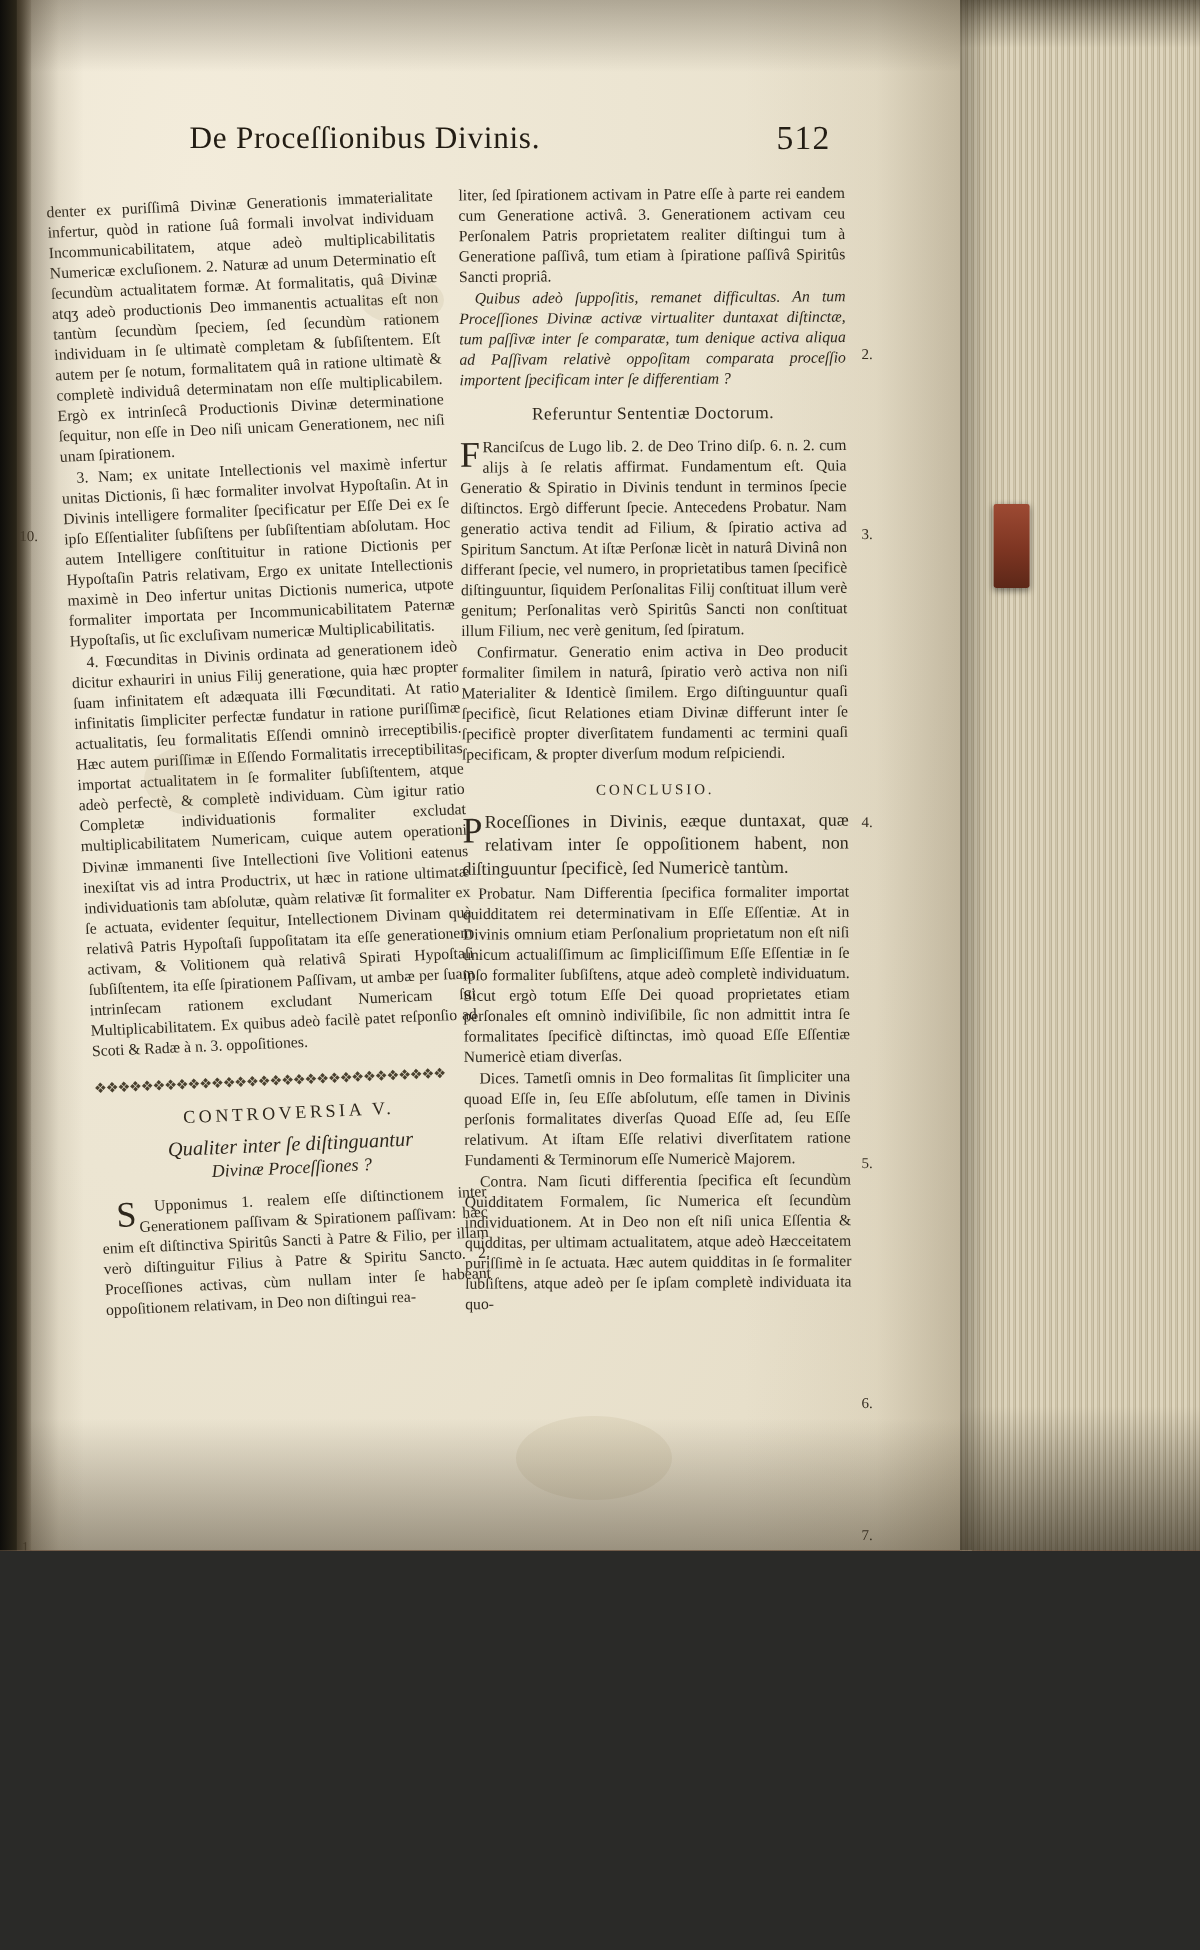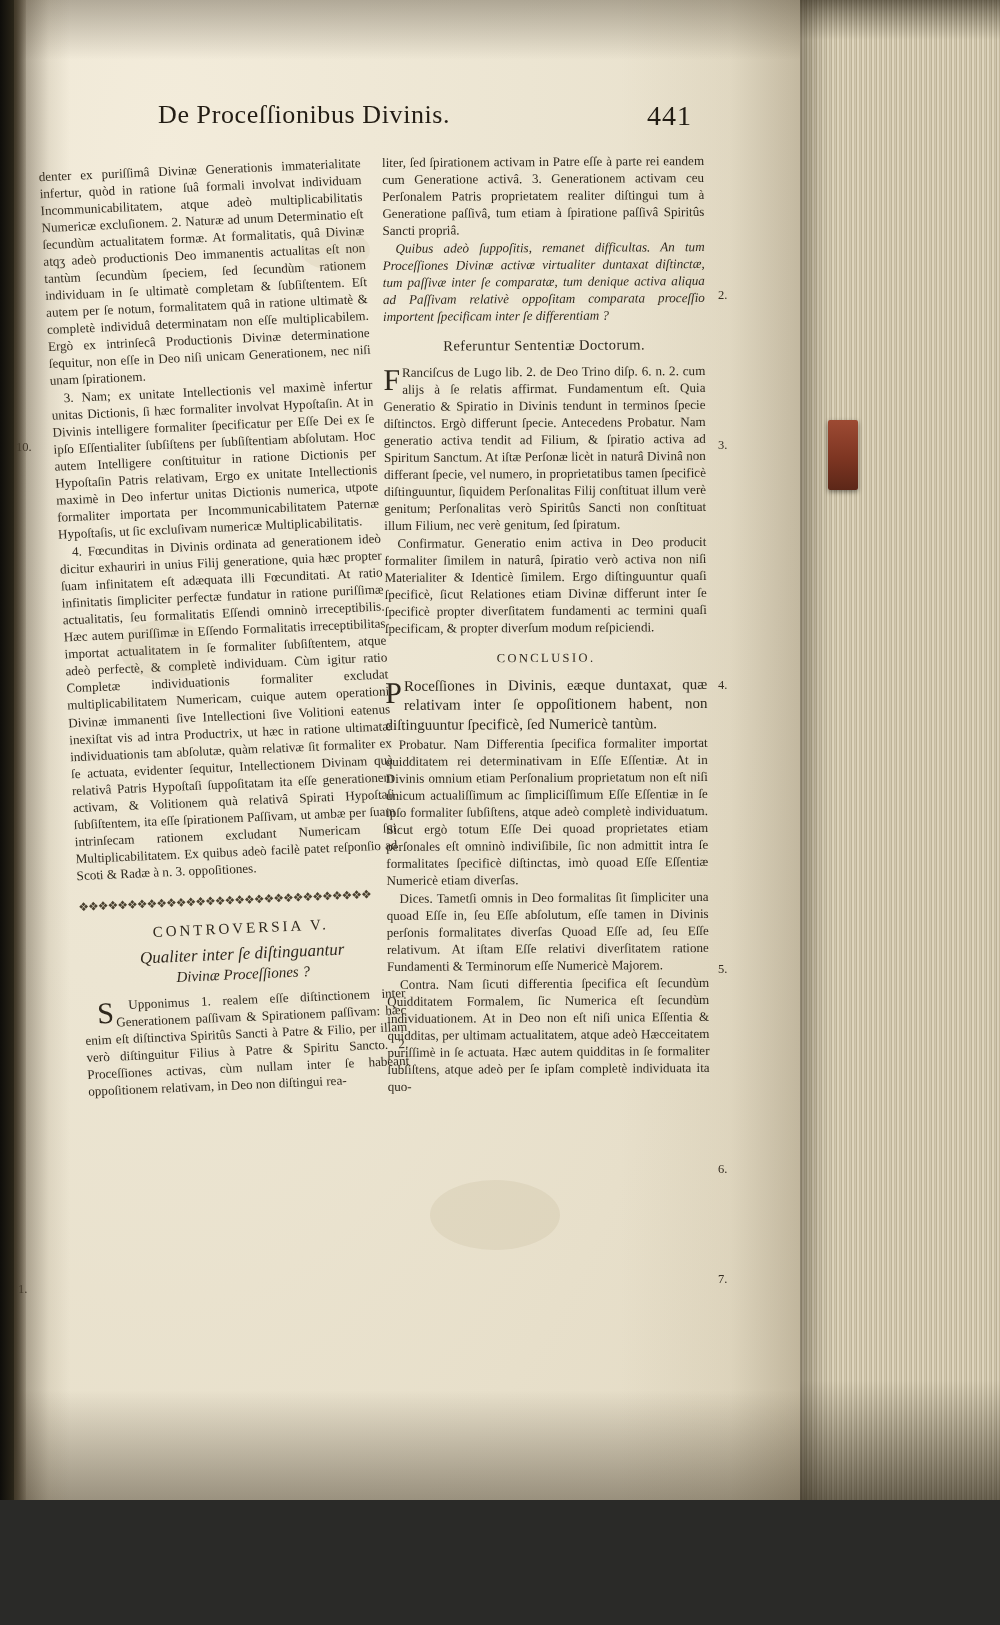--- a/index.html
+++ b/index.html
@@ -3,21 +3,21 @@
 <meta charset="utf-8">
 <style>
   html, body {
     margin: 0;
     padding: 0;
     background: #2a2a28;
   }
   .page {
     position: relative;
     width: 1000px;
-    height: 1500px;
+    height: 1292px;
     overflow: hidden;
     background: #f97316;
     font-family: "Liberation Serif", serif;
   }
 
   
   .paper {
     position: absolute;
     left: 0; top: 0;
     width: 810px; height: 1625px;
@@ -224,21 +224,21 @@
 
 <div class="page">
 
   <div class="paper"></div>
   <div class="page-curve"></div>
 
   <div class="content">
 
     <div class="header">
       <span class="header-title">De Proceſſionibus Divinis.</span>
-      <span class="header-folio">441</span>
+      <span class="header-folio">512</span>
     </div>
 
     <div class="columns">
 
       <div class="col col-left">
         <p class="noindent">denter ex puriſſimâ Divinæ Generationis immaterialitate infertur, quòd in ratione ſuâ formali involvat individuam Incommunicabilitatem, atque adeò multiplicabilitatis Numericæ excluſionem. 2. Naturæ ad unum Determinatio eſt ſecundùm actualitatem formæ. At formalitatis, quâ Divinæ atqʒ adeò productionis Deo immanentis actualitas eſt non tantùm ſecundùm ſpeciem, ſed ſecundùm rationem individuam in ſe ultimatè completam &amp; ſubſiſtentem. Eſt autem per ſe notum, formalitatem quâ in ratione ultimatè &amp; completè individuâ determinatam non eſſe multiplicabilem. Ergò ex intrinſecâ Productionis Divinæ determinatione ſequitur, non eſſe in Deo niſi unicam Generationem, nec niſi unam ſpirationem.</p>
         <p>3. Nam; ex unitate Intellectionis vel maximè infertur unitas Dictionis, ſi hæc formaliter involvat Hypoſtaſin. At in Divinis intelligere formaliter ſpecificatur per Eſſe Dei ex ſe ipſo Eſſentialiter ſubſiſtens per ſubſiſtentiam abſolutam. Hoc autem Intelligere conſtituitur in ratione Dictionis per Hypoſtaſin Patris relativam, Ergo ex unitate Intellectionis maximè in Deo infertur unitas Dictionis numerica, utpote formaliter importata per Incommunicabilitatem Paternæ Hypoſtaſis, ut ſic excluſivam numericæ Multiplicabilitatis.</p>
         <p>4. Fœcunditas in Divinis ordinata ad generationem ideò dicitur exhauriri in unius Filij generatione, quia hæc propter ſuam infinitatem eſt adæquata illi Fœcunditati. At ratio infinitatis ſimpliciter perfectæ fundatur in ratione puriſſimæ actualitatis, ſeu formalitatis Eſſendi omninò irreceptibilis. Hæc autem puriſſimæ in Eſſendo Formalitatis irreceptibilitas importat actualitatem in ſe formaliter ſubſiſtentem, atque adeò perfectè, &amp; completè individuam. Cùm igitur ratio Completæ individuationis formaliter excludat multiplicabilitatem Numericam, cuique autem operationi Divinæ immanenti ſive Intellectioni ſive Volitioni eatenus inexiſtat vis ad intra Productrix, ut hæc in ratione ultimatæ individuationis tam abſolutæ, quàm relativæ ſit formaliter ex ſe actuata, evidenter ſequitur, Intellectionem Divinam quà relativâ Patris Hypoſtaſi ſuppoſitatam ita eſſe generationem activam, &amp; Volitionem quà relativâ Spirati Hypoſtaſi ſubſiſtentem, ita eſſe ſpirationem Paſſivam, ut ambæ per ſuam intrinſecam rationem excludant Numericam ſui Multiplicabilitatem. Ex quibus adeò facilè patet reſponſio ad Scoti &amp; Radæ à n. 3. oppoſitiones.</p>
 
         <div class="ornament">

